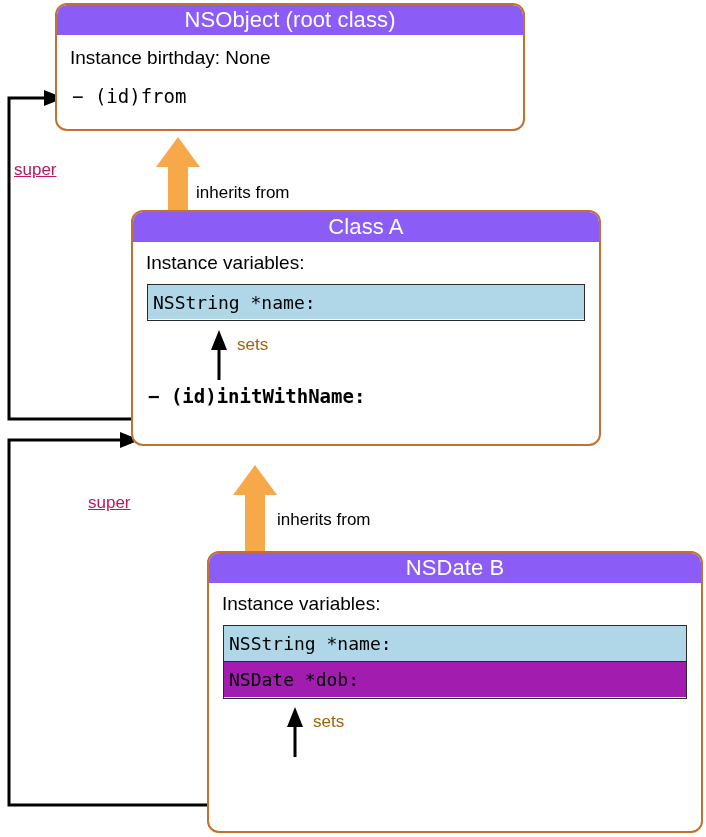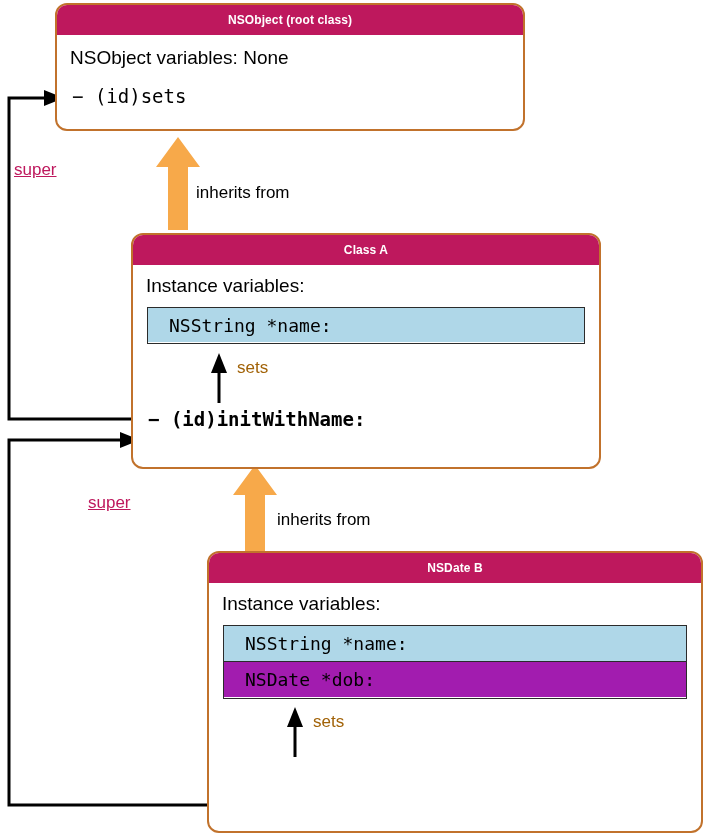--- a/index.html
+++ b/index.html
@@ -20,24 +20,24 @@
   .class-box {
     position: absolute;
     box-sizing: border-box;
     border: 2px solid #C1722C;
     border-radius: 12px;
     background: #ffffff;
     overflow: hidden;
   }
   .class-header {
     height: 30px;
-    background: #be185d;
+    background: #8b5cf6;
     color: #ffffff;
-    font-weight: bold;
-    font-size: 12px;
+    font-weight: normal;
+    font-size: 22px;
     line-height: 30px;
     text-align: center;
     letter-spacing: 0.1px;
   }
   .class-body {
     position: relative;
     height: calc(100% - 30px);
   }
   .ivars-label {
     position: absolute;
@@ -49,21 +49,21 @@
   .ivar-stack {
     position: absolute;
     box-sizing: border-box;
     border: 1.5px solid #2b2b2b;
   }
   .ivar-row {
     box-sizing: border-box;
     font-family: "DejaVu Sans Mono", monospace;
     font-size: 18px;
     color: #000000;
-    padding-left: 21px;
+    padding-left: 5px;
     display: flex;
     align-items: center;
     white-space: nowrap;
   }
   .ivar-row.sep {
     border-top: 1.5px solid #2b2b2b;
   }
   .method {
     position: absolute;
     font-family: "DejaVu Sans Mono", monospace;
@@ -130,26 +130,26 @@
   <span class="inherit-label" style="left:196px; top:183px;">inherits from</span>
 
   <svg class="inherit-arrow" style="left:232px; top:463px;" width="46" height="92">
     <polygon points="23,2 45,32 33,32 33,92 13,92 13,32 1,32" fill="#F7A94A"></polygon>
   </svg>
   <span class="inherit-label" style="left:277px; top:510px;">inherits from</span>
 
   <div class="class-box" style="left:55px; top:3px; width:470px; height:128px;">
     <div class="class-header">NSObject (root class)</div>
     <div class="class-body">
-      <span class="ivars-label" style="top:12px;">NSObject variables: None</span>
-      <span class="method" style="left:15px; top:50px;">− (id)sets</span>
+      <span class="ivars-label" style="top:12px;">Instance birthday: None</span>
+      <span class="method" style="left:15px; top:50px;">− (id)from</span>
     </div>
   </div>
 
-  <div class="class-box" style="left:131px; top:233px; width:470px; height:236px;">
+  <div class="class-box" style="left:131px; top:210px; width:470px; height:236px;">
     <div class="class-header">Class A</div>
     <div class="class-body">
       <span class="ivars-label" style="top:10px;">Instance variables:</span>
 
       <div class="ivar-stack" style="left:14px; top:42px; width:438px; height:37px;">
         <div class="ivar-row" style="height:34px; background:#AFD7E8;">NSString *name:</div>
       </div>
 
       <svg class="sets-arrow" style="left:75px; top:88px;" width="22" height="50">
         <line x1="11" y1="50" x2="11" y2="12" stroke="#000000" stroke-width="3"></line>

